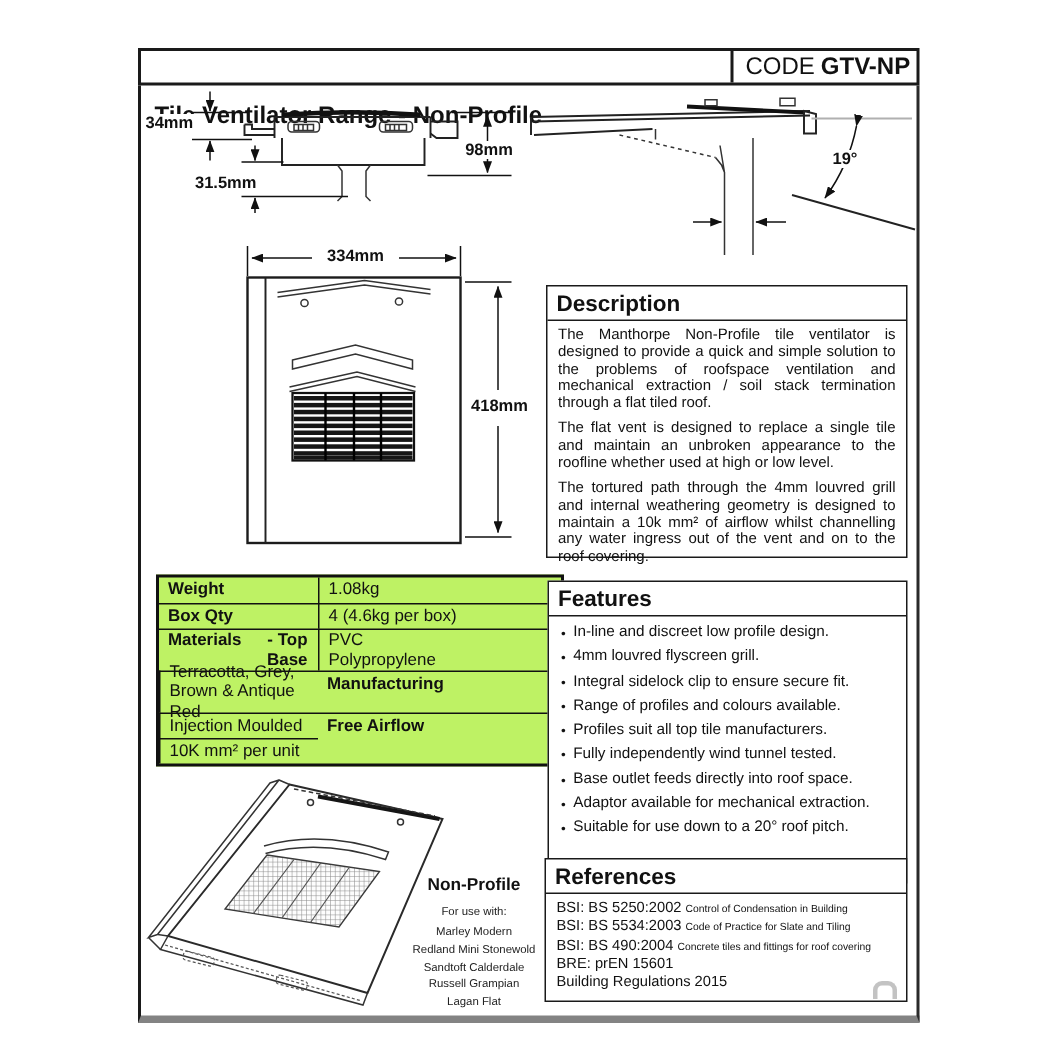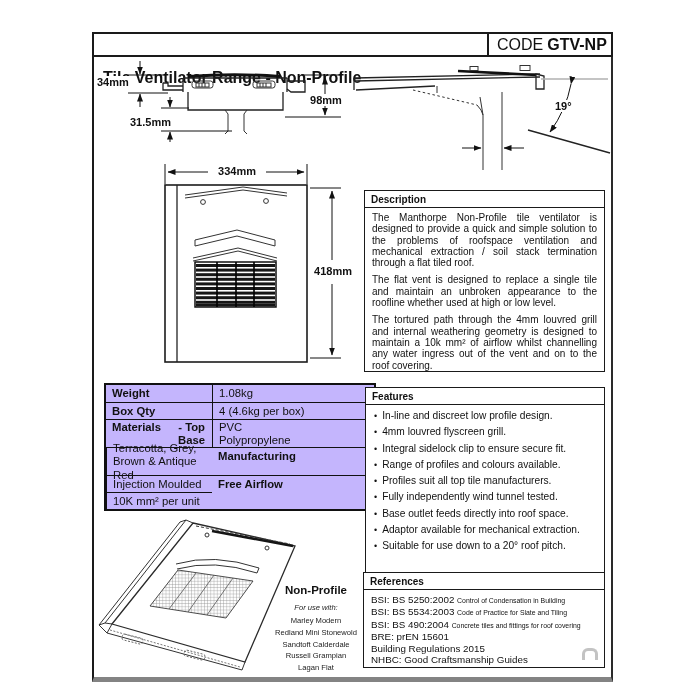--- a/index.html
+++ b/index.html
@@ -13,53 +13,53 @@
               font-weight:bold;font-size:16px;margin-top:44px;}
   .title-right{width:124px;border-left:2px solid #1a1a1a;display:flex;align-items:center;
                padding-left:8px;font-size:16px;box-sizing:border-box;}
   .title-right b{margin-left:4px;}
   
   .mainbox{left:92px;top:57px;width:521px;height:625px;box-sizing:border-box;
            border-left:2px solid #1a1a1a;border-right:2px solid #2a2a2a;
            border-bottom:5px solid #838383;background:transparent;}
   
   .secbox{box-sizing:border-box;border:1.5px solid #1a1a1a;background:#fff;}
-  .sechead{font-weight:bold;font-size:10px;padding:3px 6px 2px;border-bottom:1.5px solid #1a1a1a;}
+  .sechead{font-weight:bold;font-size:15px;padding:3px 6px 2px;border-bottom:1.5px solid #1a1a1a;}
   .descbox{left:364px;top:190px;width:241px;height:182px;}
   .descbody{padding:4px 7px;font-size:10px;line-height:11.3px;overflow:hidden;}
   .descbody p{margin:0 0 6px;text-align:justify;}
   .featbox{left:365px;top:387px;width:240px;height:202px;}
   .featbody{padding:5px 6px 0 8px;}
   .feat{display:flex;gap:5px;font-size:10.2px;height:16.3px;align-items:flex-start;}
   .bullet{font-size:9px;line-height:12px;}
   .refbox{left:363px;top:572px;width:242px;height:96px;}
   .refbody{padding:4px 6px 0 7px;position:relative;height:68px;}
   .ref-line{font-size:9.8px;line-height:11.4px;white-space:nowrap;overflow:hidden;}
   .ref-small{font-size:6.9px;}
   .logo-n{position:absolute;right:6px;bottom:2px;width:10px;height:9px;
           border:3px solid #c3c3c3;border-bottom:none;border-radius:6px 6px 0 0;}
   
   .spec{left:104px;top:383px;width:272px;box-sizing:border-box;border:2px solid #111;
-        display:grid;grid-template-columns:106px 1fr;background:#c4b5fd;}
+        display:grid;grid-template-columns:106px 1fr;background:#bef264;}
   .cell{box-sizing:border-box;padding:1px 0 0 6px;font-size:11.3px;line-height:13.5px;
         border-top:1.5px solid #111;display:flex;flex-direction:column;justify-content:center;}
   .cell.r0{border-top:none;}
   .cell.lab{font-weight:bold;}
   .cell.val{border-left:1.5px solid #111;}
   .h1r{height:17px;} .h2r{height:28px;}
   .mat-line1{display:flex;justify-content:space-between;padding-right:7px;}
   .mat-line2{text-align:right;padding-right:7px;}
   
   .dim{position:absolute;font-weight:bold;font-size:11px;background:#fff;
        padding:0 1px;white-space:nowrap;}
   .dim.ctr{text-align:center;}
   
   .iso-cap{left:268px;top:584px;width:96px;text-align:center;}
   .iso-title{font-weight:bold;font-size:11.5px;margin-bottom:7px;}
-  .iso-use{font-style:italic;font-size:7.6px;color:#222;margin-bottom:3px;}
+  .iso-use{font-size:7.6px;color:#222;margin-bottom:3px;}
   .iso-tile{font-size:7.6px;color:#222;line-height:11.8px;}
   svg{position:absolute;overflow:visible;}
   svg .ln{stroke:#222;stroke-width:1.3;fill:none;}
   svg .thin{stroke:#333;stroke-width:1;fill:none;}
   svg .dimln{stroke:#111;stroke-width:1;fill:none;}
   svg .dark{fill:#111;stroke:none;}
 </style>
 </head>
 <body>
 
@@ -317,18 +317,17 @@
   </div>
 
   <div class="abs secbox refbox">
     <div class="sechead">References</div>
     <div class="refbody">
       <div class="ref-line"><span>BSI: BS 5250:2002</span> <span class="ref-small">Control of Condensation in Building</span></div>
       <div class="ref-line"><span>BSI: BS 5534:2003</span> <span class="ref-small">Code of Practice for Slate and Tiling</span></div>
       <div class="ref-line"><span>BSI: BS 490:2004</span> <span class="ref-small">Concrete tiles and fittings for roof covering</span></div>
       <div class="ref-line"><span>BRE: prEN 15601</span></div>
       <div class="ref-line"><span>Building Regulations 2015</span></div>
-      <div class="ref-line"><span>NHBC: Good Craftsmanship Guides</span></div>
       <div class="logo-n"></div>
     </div>
   </div>
 
 </div>
 
 </body></html>

